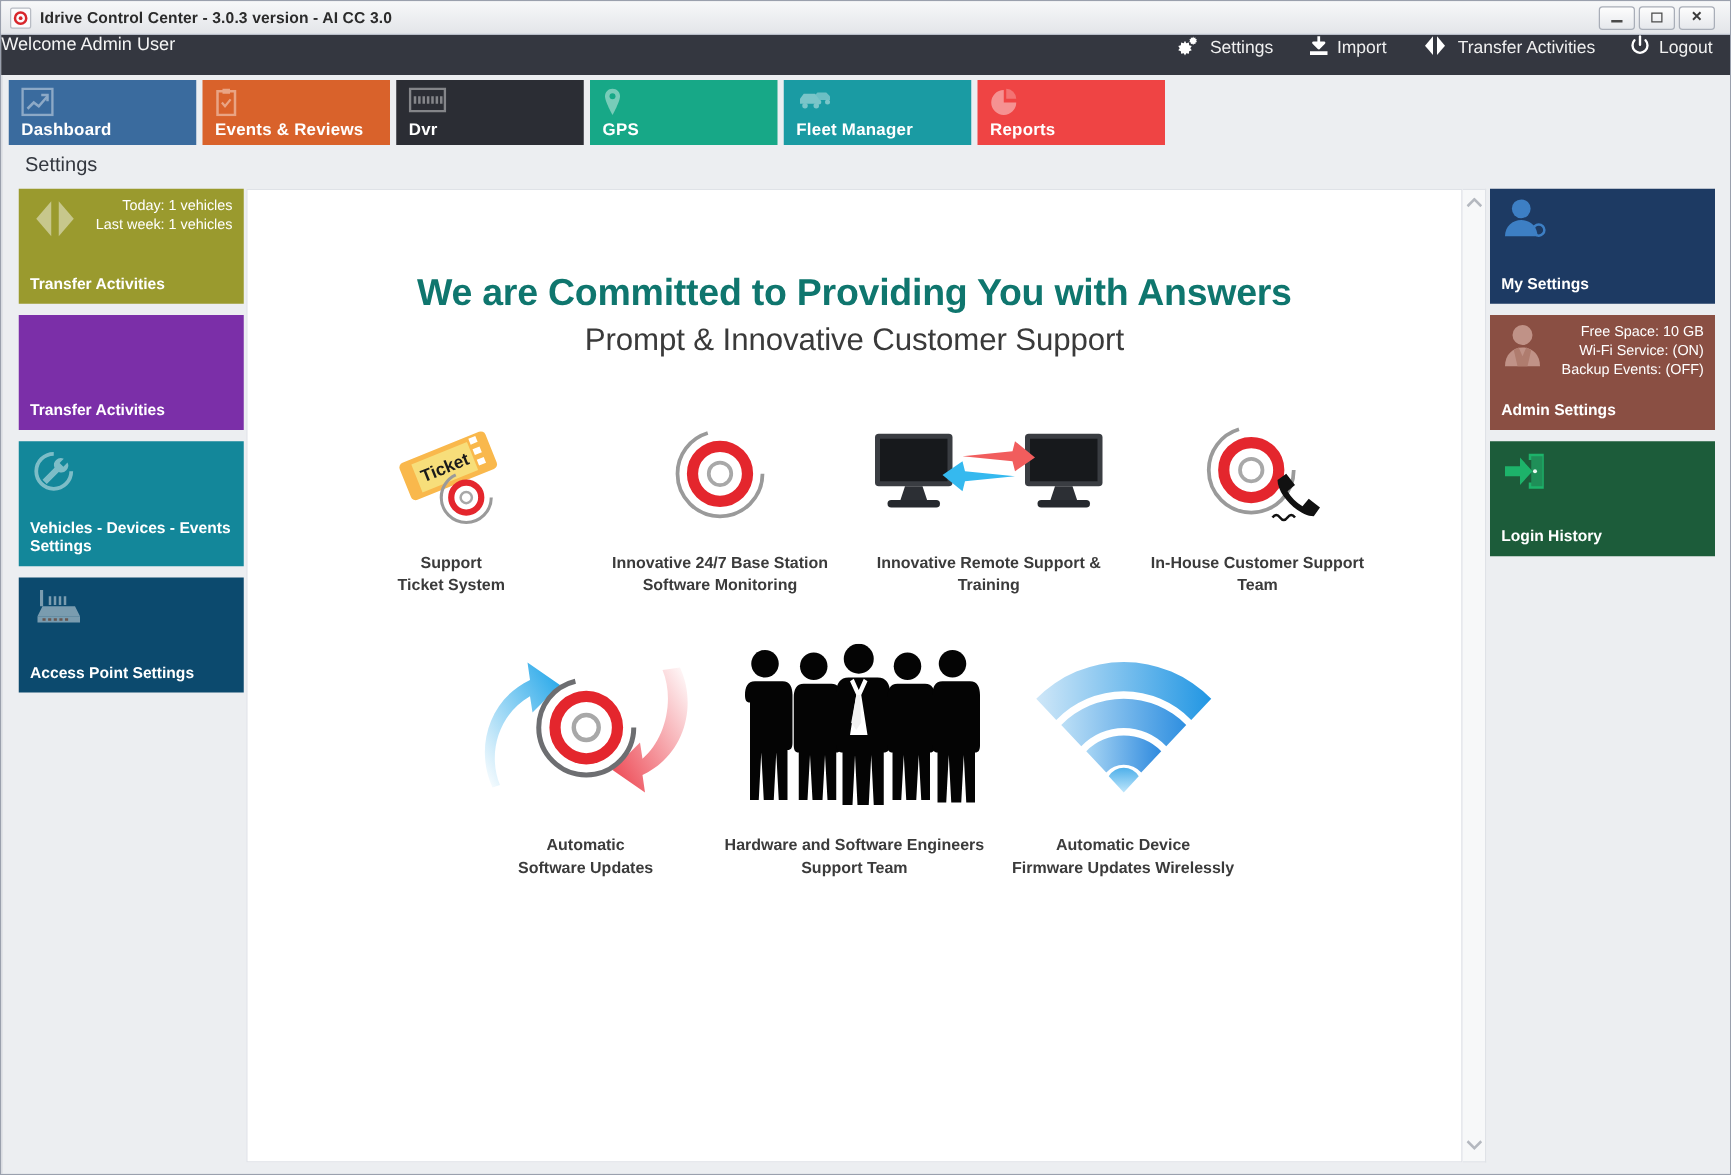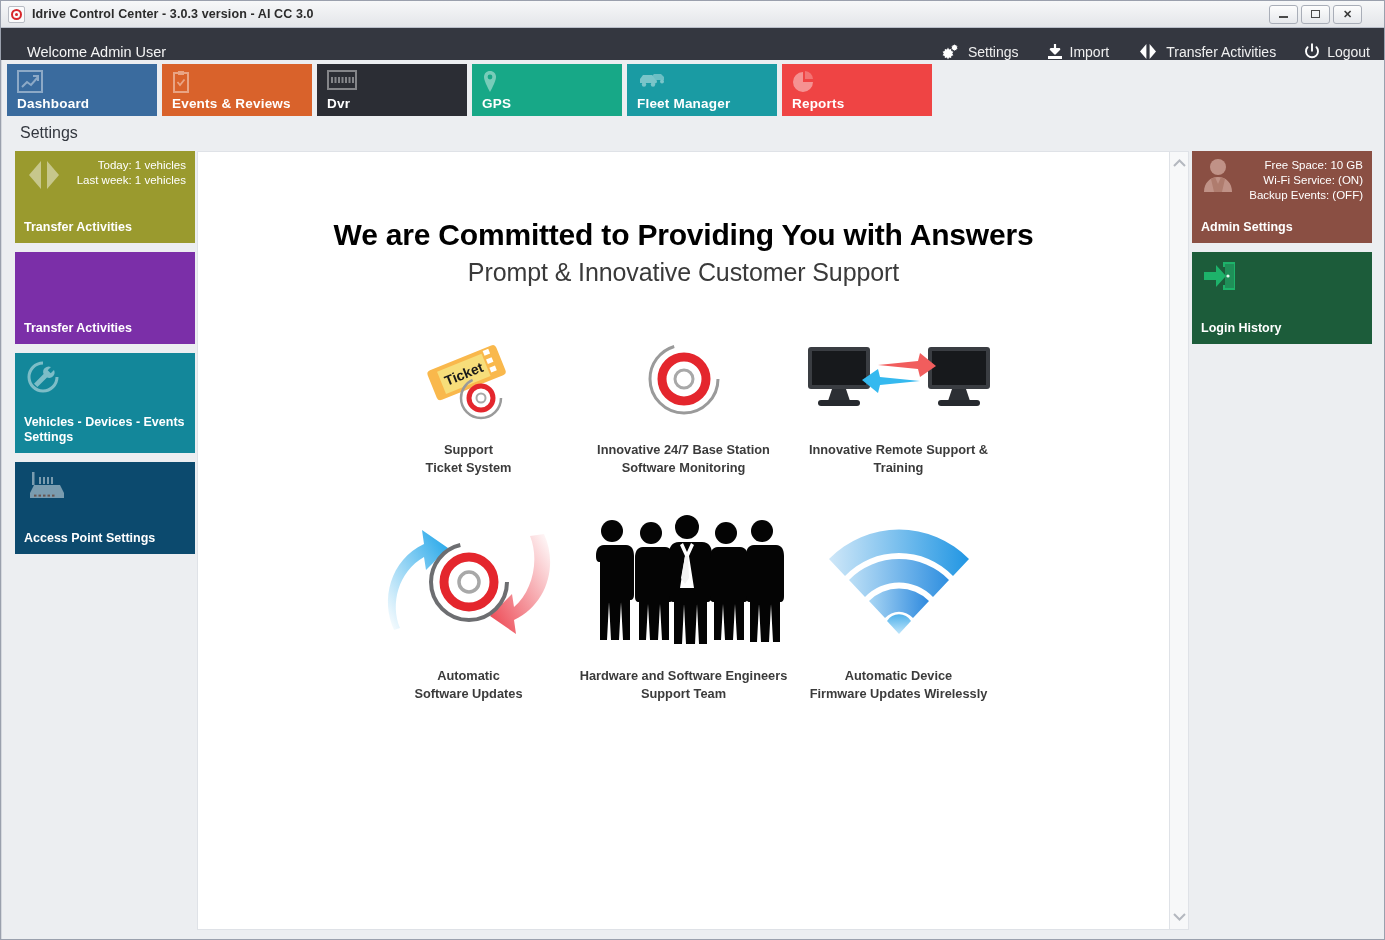--- a/index.html
+++ b/index.html
@@ -18,21 +18,21 @@
     display: flex; flex-direction: column;
     position: relative;
   }
 
   
   .titlebar {
     height: 27px; flex: 0 0 27px;
     background: linear-gradient(#f7f8f9, #e3e5e9);
     border-bottom: 1px solid #b9bec9;
     display: flex; align-items: center;
-    padding: 0 18px 0 7px;
+    padding: 0 8px 0 7px;
     position: relative;
   }
   .app-icon {
     width: 17px; height: 17px; flex: 0 0 17px;
     border: 1px solid #b8bcc4; background: #fbfbfc;
     border-radius: 2px;
     display: flex; align-items: center; justify-content: center;
     margin-right: 7px;
   }
   .app-icon .ring {
@@ -57,22 +57,22 @@
     font-size: 10px; color: #3a3a3a; cursor: pointer;
   }
   .win-btn .g-min { display:block; width:9px; height:2px; background:#4a4a4a; margin-top:6px; }
   .win-btn .g-max { display:block; width:9px; height:8px; border:1.5px solid #4a4a4a; }
   .win-btn .g-close { font-size: 11px; font-weight: bold; line-height: 1; }
 
   
   .topbar {
     height: 32px; flex: 0 0 32px;
     background: #343740;
-    display: flex; align-items: flex-end;
-    padding: 0 14px 0 26px; color: #f2f2f2;
+    display: flex; align-items: flex-start;
+    padding: 0 14px 0 0; color: #f2f2f2;
   }
   .welcome { font-size: 14.5px; color: #f4f4f4; }
   .topnav { margin-left: auto; display: flex; align-items: center; gap: 28px; }
   .topnav-item {
     display: flex; align-items: center; gap: 7px;
     font-size: 14px; color: #f0f0f0; cursor: pointer;
   }
   .topnav-item svg { display: block; }
 
   
@@ -157,21 +157,21 @@
     border: 1px solid #dfe2e7; border-left: none;
     display: flex; flex-direction: column; align-items: center;
     justify-content: space-between;
     padding: 6px 0;
     cursor: pointer;
   }
   .scroll-arrow { color: #b4b8bf; font-size: 11px; line-height: 1; }
 
   .hero { text-align: center; padding-top: 66px; }
   .hero h1 {
-    font-size: 30px; font-weight: bold; color: #000000;
+    font-size: 30px; font-weight: bold; color: #0f766e;
     letter-spacing: -0.2px;
   }
   .hero h2 {
     font-size: 25px; font-weight: normal; color: #3a3a3a;
     margin-top: 6px; letter-spacing: -0.1px;
   }
 
   .grid { margin-top: 40px; }
   .grid-row { display: flex; justify-content: center; }
   .cell {
@@ -471,20 +471,37 @@
                     <path d="M74 26l40-4 2-8 16 13-16 11 -2-8z" fill="#f15d5d"></path>
                     <path d="M116 42l-40 4-2 8-16-13 16-11 2 8z" fill="#35b9ef"></path>
                   </svg>
                 </div>
                 <div class="cap">
                   <div>Innovative Remote Support &amp;</div>
                   <div>Training</div>
                 </div>
               </div>
 
+              <div class="cell">
+                <div class="art">
+                  <svg width="100" height="94" viewBox="0 0 100 94">
+                    <circle cx="45" cy="44" r="34" fill="none" stroke="#9a9a9a" stroke-width="3" stroke-dasharray="150 64"></circle>
+                    <circle cx="45" cy="44" r="22" fill="none" stroke="#e4262d" stroke-width="9"></circle>
+                    <circle cx="45" cy="44" r="9" fill="none" stroke="#a8a8a8" stroke-width="3"></circle>
+                    <g fill="#111111">
+                      <path d="M66 52l7-5 7 9-6 5c3 5 7 9 12 12l5-6 9 7-5 7c-12 0-29-17-29-29z"></path>
+                    </g>
+                    <path d="M62 82q3-4 6 0t6 0t6 0" stroke="#111111" stroke-width="2" fill="none"></path>
+                  </svg>
+                </div>
+                <div class="cap">
+                  <div>In-House Customer Support</div>
+                  <div>Team</div>
+                </div>
+              </div>
             </div>
 
             <div class="grid-row row2">
 
               <div class="cell">
                 <div class="art">
                   <svg width="190" height="140" viewBox="0 0 190 140">
                     <defs>
                       <linearGradient id="gblue" x1="0" y1="1" x2="1" y2="0">
                         <stop offset="0" stop-color="#ffffff"></stop>
@@ -585,20 +602,32 @@
           <span class="scroll-arrow">
             <svg width="13" height="8" viewBox="0 0 13 8">
                 <path d="M1 1l5.5 5.5L12 1" stroke="#b4b8bf" stroke-width="2" fill="none"></path>
               </svg>
           </span>
         </div>
       </div>
 
       <div class="col-right">
 
+        <div class="tile tall" style="background:#1d3a63">
+          <div class="tile-top">
+            <span class="tile-ico" style="opacity:1">
+              <svg width="38" height="34" viewBox="0 0 38 34">
+                <circle cx="16" cy="9" r="7.5" fill="#3d7fc4"></circle>
+                <path d="M3 31c0-8 6-13 13-13s13 5 13 13z" fill="#3d7fc4"></path>
+                <circle cx="30" cy="26" r="4.5" fill="none" stroke="#3d7fc4" stroke-width="2"></circle>
+              </svg>
+            </span>
+          </div>
+          <div class="tile-title">My Settings</div>
+        </div>
 
         <div class="tile" style="background:#8a4f43; min-height:92px">
           <div class="tile-top">
             <span class="tile-ico" style="opacity:0.6">
               <svg width="34" height="36" viewBox="0 0 34 36">
                 <circle cx="17" cy="9" r="8" fill="#e5c0b5"></circle>
                 <path d="M3 34c0-9 6-15 14-15s14 6 14 15z" fill="#e5c0b5"></path>
                 <path d="M14 19l3 7 3-7 4 2-3 13h-8l-3-13z" fill="#c99a8c"></path>
               </svg>
             </span>

